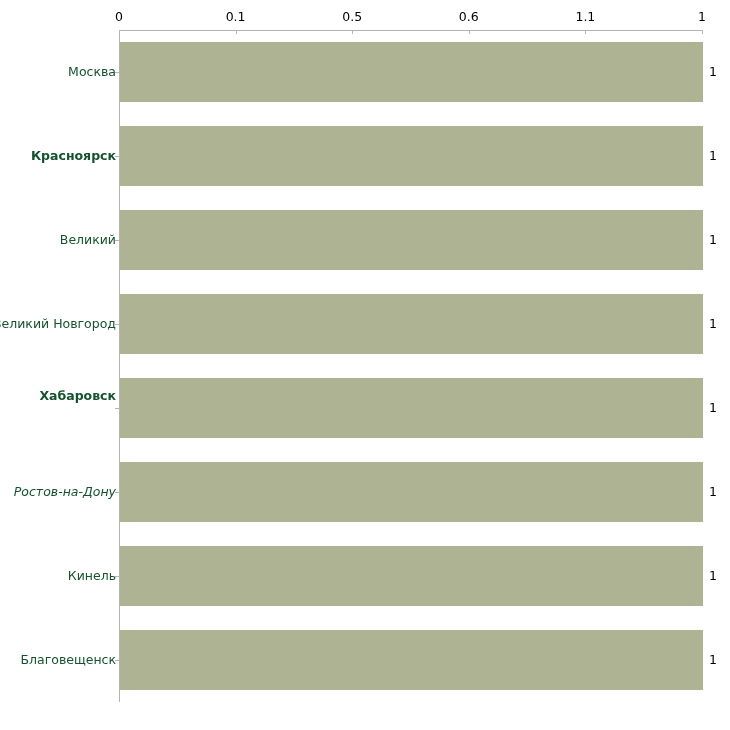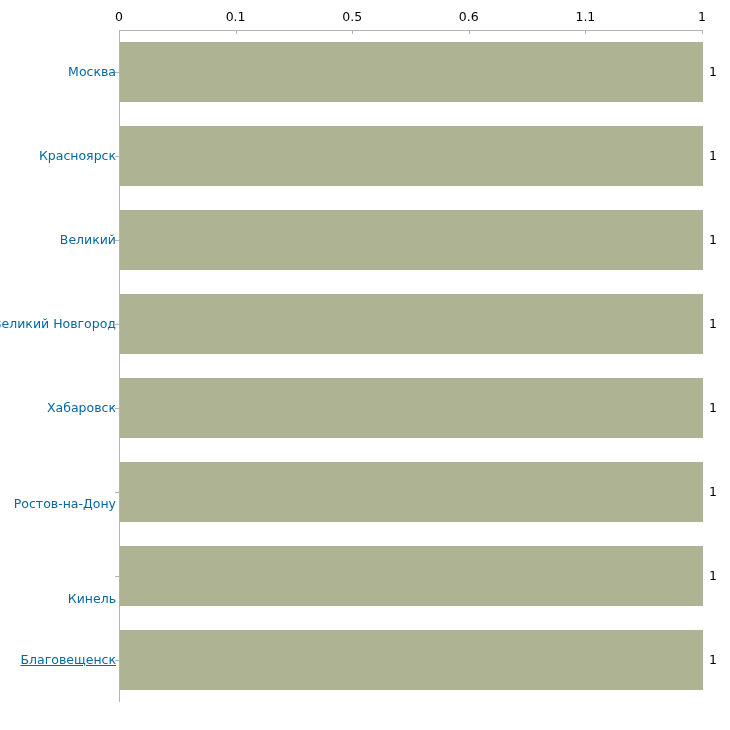--- a/index.html
+++ b/index.html
@@ -77,21 +77,21 @@
     left: 115px;
     width: 4px;
     height: 1px;
     background: #b4b4b4;
   }
   .ytick-label {
     position: absolute;
     right: 614px; 
     transform: translateY(-50%);
     font-size: 12.5px;
-    color: #0369a1;
+    color: #14532d;
     white-space: nowrap;
     text-align: left;
     line-height: 14px;
   }
 
   
   .bar {
     position: absolute;
     left: 120px;
     background: #aeb394;
@@ -142,41 +142,41 @@
       </div>
   </div>
 
   <div id="plot-layer">
       <div class="bar" style="top: 42px; height: 60px; width: 583px; background: rgb(174, 179, 148);"></div>
       <div class="ytick-mark" style="top: 72px; background: rgb(180, 180, 180);"></div>
       <div class="ytick-label" style="top: 72px;">Москва</div>
       <div class="bar-value-label" style="top: 72px; left: 709px;">1</div>
       <div class="bar" style="top: 126px; height: 60px; width: 583px; background: rgb(174, 179, 148);"></div>
       <div class="ytick-mark" style="top: 156px; background: rgb(180, 180, 180);"></div>
-      <div class="ytick-label" style="top: 156px;">Красноярск</div>
+      <div class="ytick-label" style="top: 156px; font-weight: bold;">Красноярск</div>
       <div class="bar-value-label" style="top: 156px; left: 709px;">1</div>
       <div class="bar" style="top: 210px; height: 60px; width: 583px; background: rgb(174, 179, 148);"></div>
       <div class="ytick-mark" style="top: 240px; background: rgb(180, 180, 180);"></div>
       <div class="ytick-label" style="top: 240px;">Великий</div>
       <div class="bar-value-label" style="top: 240px; left: 709px;">1</div>
       <div class="bar" style="top: 294px; height: 60px; width: 583px; background: rgb(174, 179, 148);"></div>
       <div class="ytick-mark" style="top: 324px; background: rgb(180, 180, 180);"></div>
       <div class="ytick-label" style="top: 324px;">Великий Новгород</div>
       <div class="bar-value-label" style="top: 324px; left: 709px;">1</div>
       <div class="bar" style="top: 378px; height: 60px; width: 583px; background: rgb(174, 179, 148);"></div>
       <div class="ytick-mark" style="top: 408px; background: rgb(180, 180, 180);"></div>
-      <div class="ytick-label" style="top: 408px;">Хабаровск</div>
+      <div class="ytick-label" style="top: 396px; font-weight: bold;">Хабаровск</div>
       <div class="bar-value-label" style="top: 408px; left: 709px;">1</div>
       <div class="bar" style="top: 462px; height: 60px; width: 583px; background: rgb(174, 179, 148);"></div>
       <div class="ytick-mark" style="top: 492px; background: rgb(180, 180, 180);"></div>
-      <div class="ytick-label" style="top: 504px;">Ростов-на-Дону</div>
+      <div class="ytick-label" style="top: 492px; font-style: italic;">Ростов-на-Дону</div>
       <div class="bar-value-label" style="top: 492px; left: 709px;">1</div>
       <div class="bar" style="top: 546px; height: 60px; width: 583px; background: rgb(174, 179, 148);"></div>
       <div class="ytick-mark" style="top: 576px; background: rgb(180, 180, 180);"></div>
-      <div class="ytick-label" style="top: 576px; margin-top: 23px;">Кинель</div>
+      <div class="ytick-label" style="top: 576px;">Кинель</div>
       <div class="bar-value-label" style="top: 576px; left: 709px;">1</div>
       <div class="bar" style="top: 630px; height: 60px; width: 583px; background: rgb(174, 179, 148);"></div>
       <div class="ytick-mark" style="top: 660px; background: rgb(180, 180, 180);"></div>
-      <div class="ytick-label" style="top: 660px; text-decoration: underline;">Благовещенск</div>
+      <div class="ytick-label" style="top: 660px;">Благовещенск</div>
       <div class="bar-value-label" style="top: 660px; left: 709px;">1</div>
     </div>
 
 </div>
 
 </body></html>

